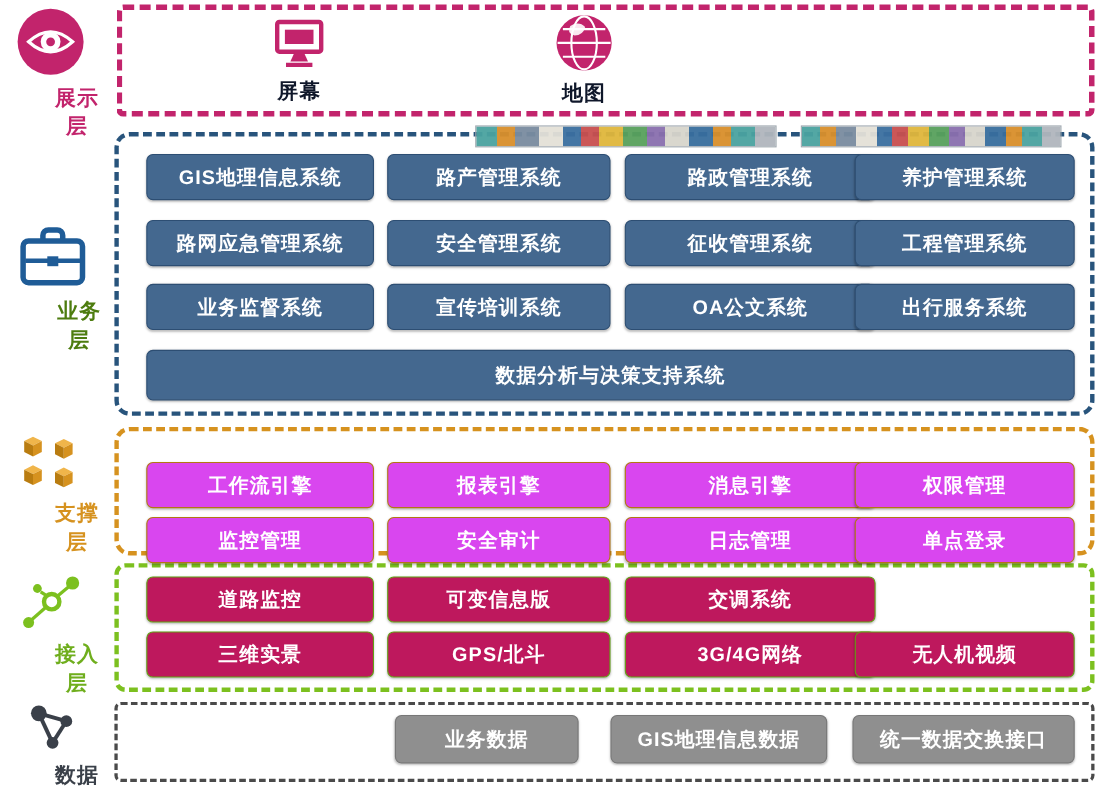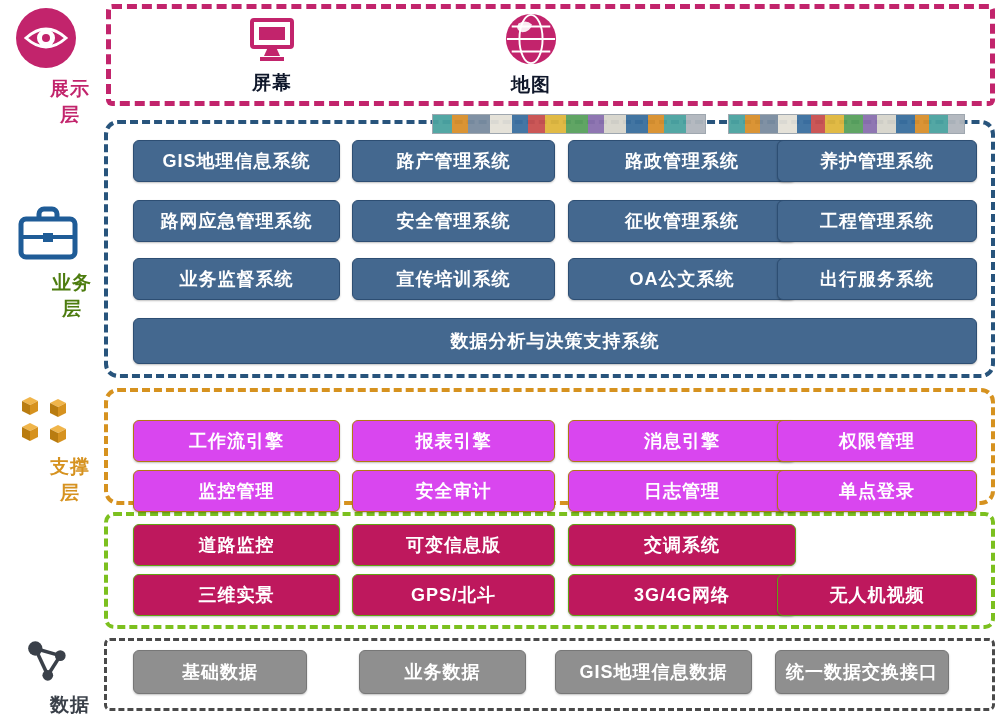--- a/index.html
+++ b/index.html
@@ -33,21 +33,21 @@
   .blue  {background:#44688f;border:1px solid #2d4e73;}
   .orange{background:#d946ef;border:1px solid #b27713;margin-top:20px;}
   .green {background:#be185d;border:1px solid #63a013;}
   .gray  {background:#8f8f8f;border:1px solid #777;}
 
   
   .c1{left:133px;width:207px;} .c2{left:352px;width:203px;}
   .c3{left:568px;width:228px;} .c4{left:777px;width:200px;}
   
   .d1{left:133px;width:174px;} .d2{left:359px;width:167px;}
-  .d3{left:555px;width:197px;} .d4{left:775px;width:174px;}
+  .d3{left:555px;width:197px;} .d4{left:775px;width:202px;}
 
   
   .bt1{top:140px;} .bt2{top:200px;} .bt3{top:258px;}
   .btw{top:318px;height:46px;left:133px;width:844px;}
   .st1{top:400px;} .st2{top:450px;}
   .at1{top:524px;} .at2{top:574px;}
   .dt1{top:650px;height:44px;}
 
   
   .strip{position:absolute;top:114px;height:18px;border:1px solid #9aa3ab;opacity:.95;
@@ -110,20 +110,32 @@
       </g>
       <g>
         <polygon points="34,34 42,30 50,34 42,38" fill="#f0b54a"></polygon>
         <polygon points="34,34 42,38 42,48 34,44" fill="#b97c10"></polygon>
         <polygon points="50,34 42,38 42,48 50,44" fill="#d6921f"></polygon>
       </g>
     </svg>
     <div class="lbl lbl-orange">支撑层</div>
   </div>
 
+  <div class="rail" style="left:0;top:520px;">
+    <svg width="60" height="56" viewBox="0 0 60 56">
+      <line x1="12" y1="44" x2="27" y2="31" stroke="#7cc01f" stroke-width="3"></line>
+      <line x1="35" y1="23" x2="47" y2="13" stroke="#7cc01f" stroke-width="3"></line>
+      <line x1="21" y1="18" x2="27" y2="22" stroke="#7cc01f" stroke-width="3"></line>
+      <circle cx="10" cy="46" r="5" fill="#7cc01f"></circle>
+      <circle cx="18" cy="15" r="4" fill="#7cc01f"></circle>
+      <circle cx="31" cy="27" r="7" fill="none" stroke="#7cc01f" stroke-width="4"></circle>
+      <circle cx="50" cy="10" r="6" fill="#7cc01f"></circle>
+    </svg>
+    <div class="lbl lbl-green">接入层</div>
+  </div>
 
   <div class="rail" style="left:0;top:636px;">
     <svg width="52" height="50" viewBox="0 0 56 56">
       <line x1="16" y1="14" x2="44" y2="22" stroke="#3a4049" stroke-width="4"></line>
       <line x1="16" y1="14" x2="30" y2="44" stroke="#3a4049" stroke-width="4"></line>
       <line x1="44" y1="22" x2="30" y2="44" stroke="#3a4049" stroke-width="4"></line>
       <circle cx="16" cy="14" r="8" fill="#3a4049"></circle>
       <circle cx="44" cy="22" r="6" fill="#3a4049"></circle>
       <circle cx="30" cy="44" r="6" fill="#3a4049"></circle>
     </svg>
@@ -182,18 +194,17 @@
 
   <div class="box green at1 c1">道路监控</div>
   <div class="box green at1 c2">可变信息版</div>
   <div class="box green at1 c3">交调系统</div>
 
   <div class="box green at2 c1">三维实景</div>
   <div class="box green at2 c2">GPS/北斗</div>
   <div class="box green at2 c3">3G/4G网络</div>
   <div class="box green at2 c4">无人机视频</div>
 
-  <div class="box gray dt1 d1">基础数据</div>
   <div class="box gray dt1 d2">业务数据</div>
   <div class="box gray dt1 d3">GIS地理信息数据</div>
   <div class="box gray dt1 d4">统一数据交换接口</div>
 
 </div>
 
 </body></html>

